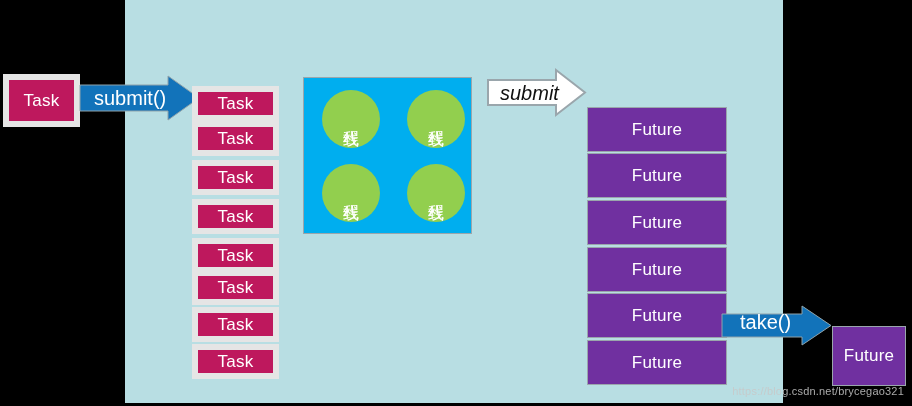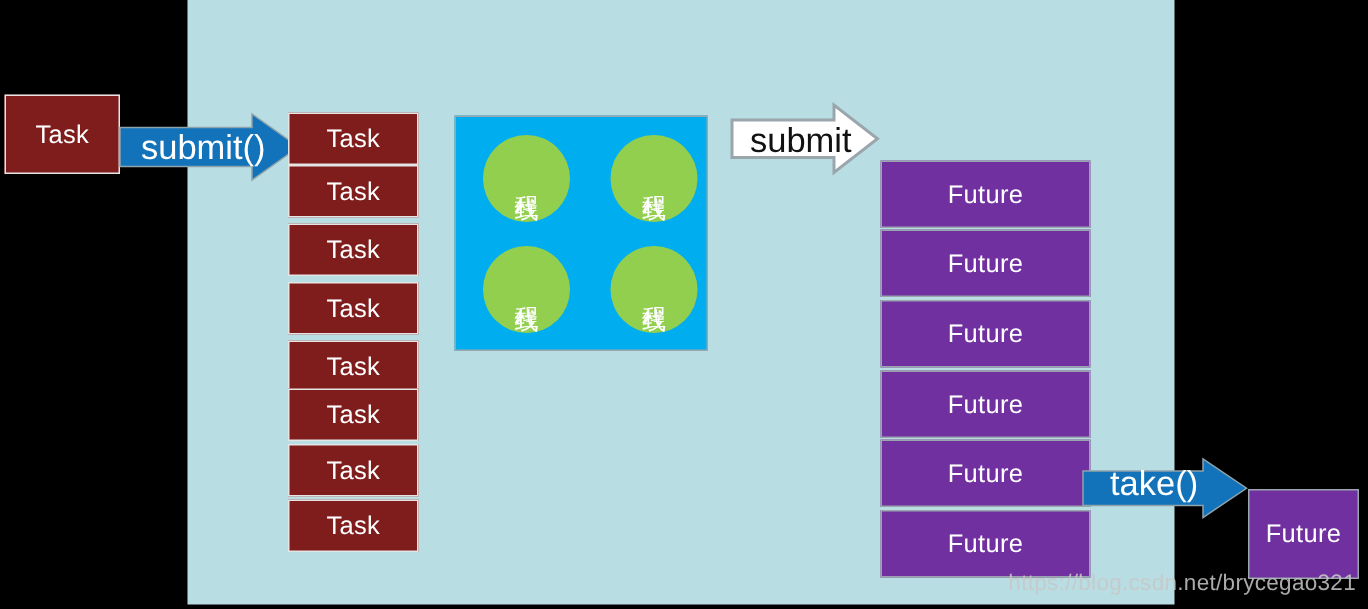--- a/index.html
+++ b/index.html
@@ -32,22 +32,23 @@
     box-sizing: border-box;
     display: flex;
     align-items: center;
     justify-content: center;
     color: #ffffff;
     font-size: 17px;
     letter-spacing: 0.2px;
     white-space: nowrap;
   }
   .task-box {
-    background: #7f1d1d;
-    border: 1px solid #e5e5e5;
+    background: #be185d;
+    border: 6px solid #e5e5e5;
+    margin-top: 11px;
   }
   .future-box {
     background: #7030a0;
     border: 1px solid #9aa6ac;
     margin-top: 36px;
   }
   .task-left {
     left: 3px;
     top: 63px;
     width: 77px;
@@ -109,32 +110,32 @@
   
   .arrow-svg {
     position: absolute;
     overflow: visible;
   }
   .arrow-label {
     position: absolute;
     display: flex;
     align-items: center;
     justify-content: flex-start;
-    font-size: 23px;
+    font-size: 20px;
     white-space: nowrap;
     pointer-events: none;
   }
   .label-blue { color: #ffffff; }
   .label-white { color: #111111; }
 
   .watermark {
     position: absolute;
     right: 8px;
     bottom: 9px;
-    font-size: 15px;
+    font-size: 11px;
     color: #c8c8c8;
     opacity: 0.85;
     letter-spacing: 0.2px;
     white-space: nowrap;
   }
 </style>
 </head>
 <body>
 
 <div id="canvas">
@@ -168,21 +169,21 @@
       <span>线程</span>
     </div>
     <div class="thread-circle tc4">
       <span>线程</span>
     </div>
   </div>
 
   <svg class="arrow-svg" style="left:488px; top:69px; width:98px; height:47px;" viewBox="0 0 98 47">
     <polygon points="0,11 68,11 68,1 97,23.5 68,46 68,36 0,36" fill="#ffffff" stroke="#9aa6ac" stroke-width="2"></polygon>
   </svg>
-  <div class="arrow-label label-white" style="left:500px; top:81px; width:70px; height:24px;">submit</div>
+  <div class="arrow-label label-white" style="left:500px; top:81px; width:70px; height:24px;font-style:italic;">submit</div>
 
   <div class="box future-box future-col" style="top:71px;">Future</div>
   <div class="box future-box future-col" style="top:117px;">Future</div>
   <div class="box future-box future-col" style="top:164px;">Future</div>
   <div class="box future-box future-col" style="top:211px;">Future</div>
   <div class="box future-box future-col" style="top:257px;">Future</div>
   <div class="box future-box future-col" style="top:304px;">Future</div>
 
   <svg class="arrow-svg" style="left:722px; top:306px; width:110px; height:39px;" viewBox="0 0 110 39">
     <polygon points="0,8 80,8 80,0 109,19.5 80,39 80,31 0,31" fill="#1273ba" stroke="#8fa3ab" stroke-width="1"></polygon>

